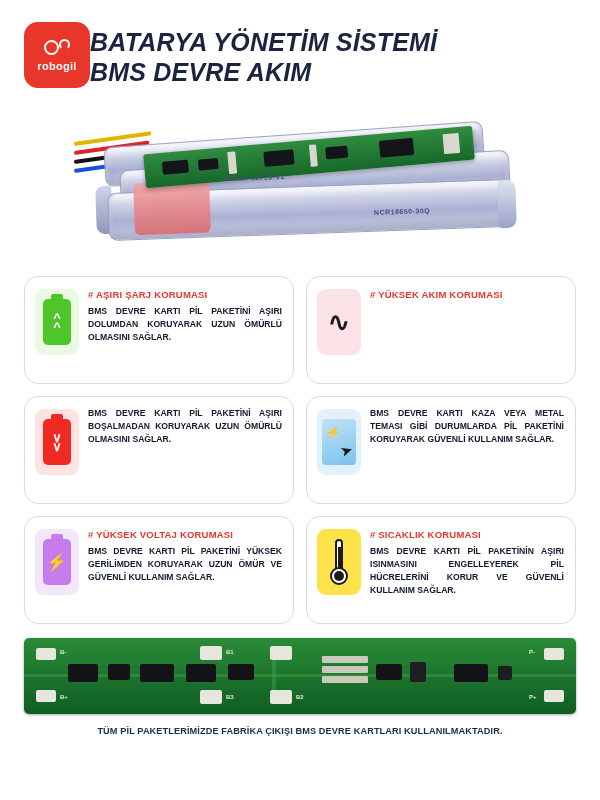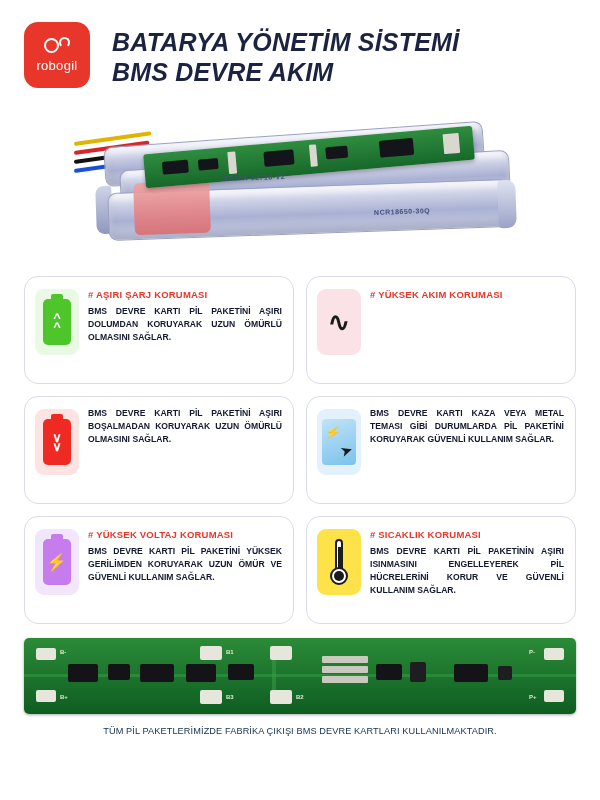--- a/index.html
+++ b/index.html
@@ -40,26 +40,25 @@
   .logo-mark .c1, .logo-mark .c2 {
     position: absolute;
     border: 2.6px solid #ffffff;
     border-radius: 50%;
     background: transparent;
   }
   .logo-mark .c1 { width: 15px; height: 15px; left: 0; top: 1px; }
   .logo-mark .c2 { width: 11px; height: 11px; right: 0; top: 0px; border-bottom-color: transparent; }
   .logo-text {
     color: #ffffff;
-    font-size: 13px;
+    font-size: 11px;
     letter-spacing: 0.3px;
-    font-weight: 400;
+    font-weight: 700;
   }
   .titles {
-    margin-left: 22px;
     padding-top: 6px;
   }
   .title-line {
     color: #1b2340;
     font-size: 25px;
     font-weight: bold;
     letter-spacing: 0.2px;
     line-height: 1.18;
     font-style: italic;
   }
@@ -280,21 +279,21 @@
   .bp-trace {
     position:absolute;
     background: #3aa048;
   }
 
   .footer-note {
     margin: 12px 24px 0 24px;
     text-align: center;
     color: #15304d;
     font-size: 9.2px;
-    font-weight: normal;
+    font-weight: bold;
     letter-spacing: .1px;
   }
 </style>
 </head>
 <body>
 
 <div class="page">
 
   <div class="header">
     <div class="logo-box">

